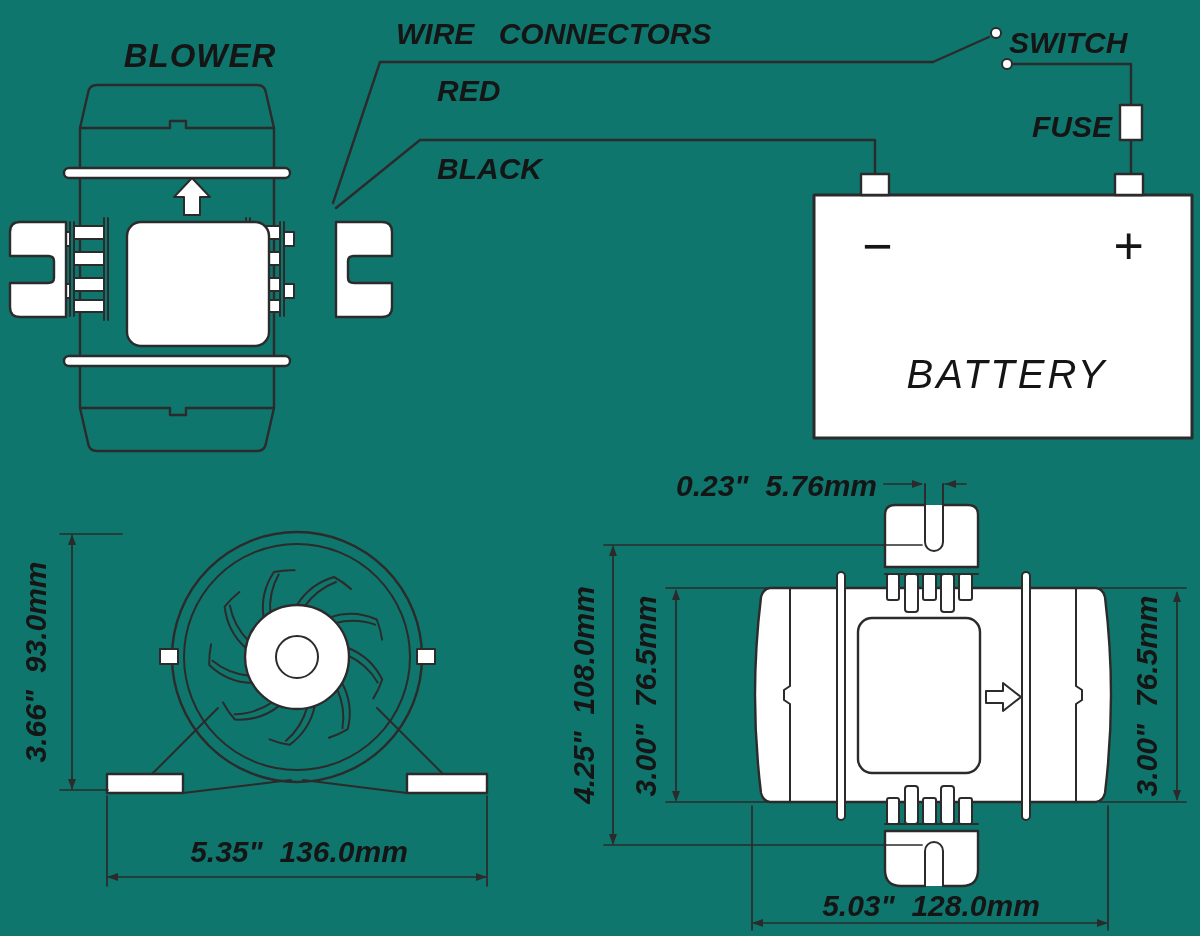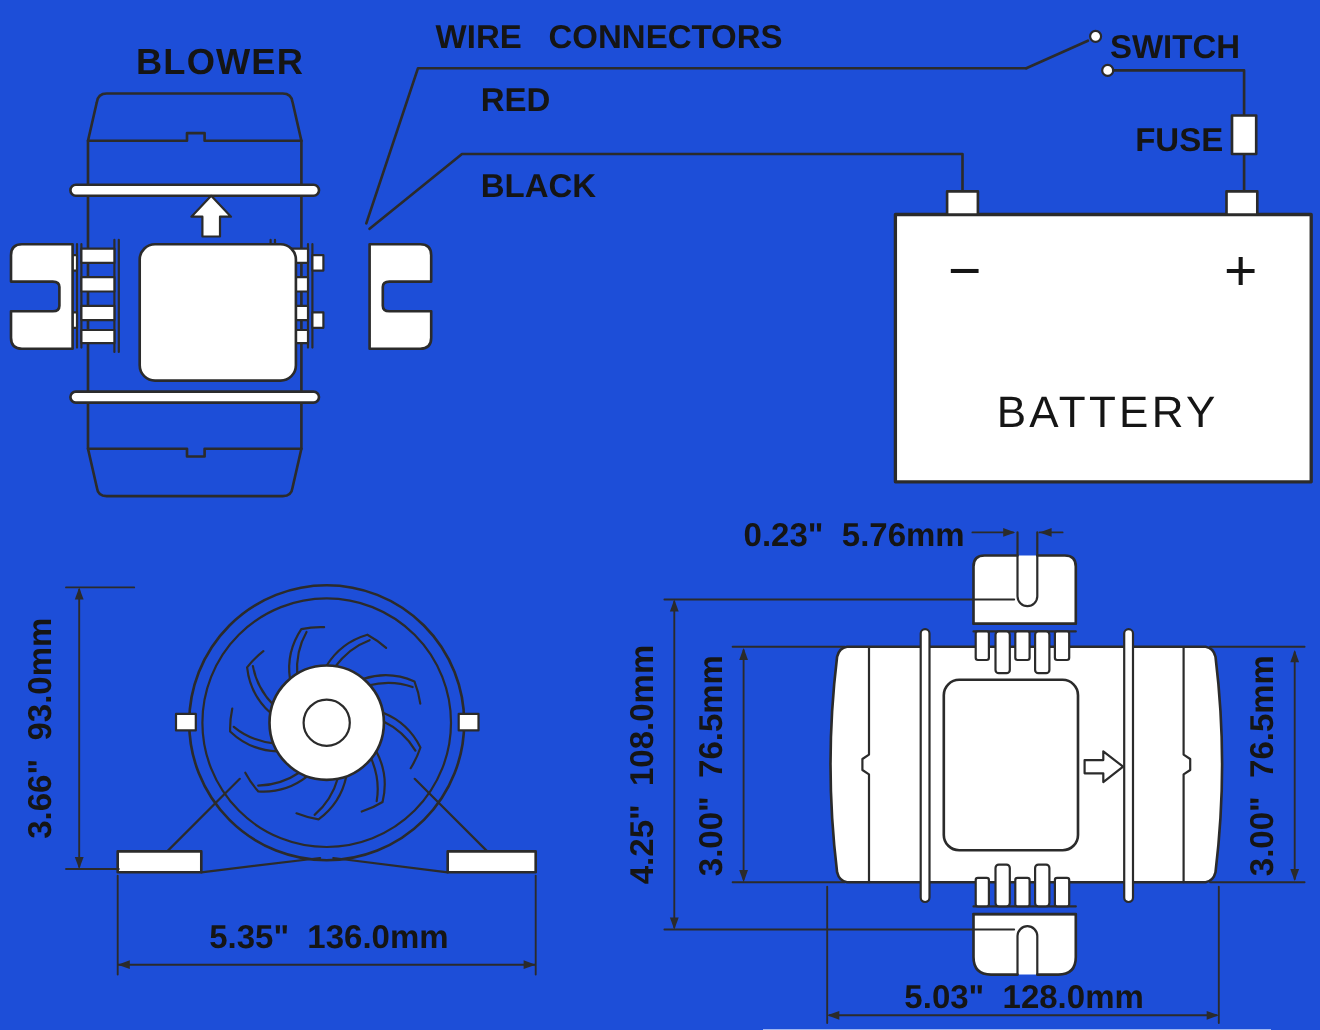--- a/index.html
+++ b/index.html
@@ -16,21 +16,21 @@
   .lbl{font-size:30px;font-weight:700}
   .lbl-lg{font-size:33px;font-weight:700;letter-spacing:1px}
   .wc{word-spacing:16px}
   .dimtxt{font-size:30px;font-weight:700}
   .battxt{font-size:40px;font-weight:400;letter-spacing:3px}
   .symtxt{font-size:52px;font-weight:400}
 </style>
 </head>
 <body>
 
-<div id="stage" style="--line: #2b2b2b; --text: #151515; background: #1d4ed8;">
+<div id="stage" style="--line: #2b2b2b; --text: #151515; background: #0f766e; font-style: italic;">
 <svg width="1200" height="936" viewBox="0 0 1200 936">
 
   <g>
 
     <g>
       <path class="ol" d="M80,128 L88,93 Q89,85 97,85 L257,85 Q265,85 266,93 L274,128 L186,128 L186,121 L170,121 L170,128 Z"></path>
       <path class="ol" d="M80,128 V408 M274,128 V408"></path>
       <path class="ol" d="M80,408 L88,443 Q89,451 97,451 L257,451 Q265,451 266,443 L274,408 L186,408 L186,415 L170,415 L170,408 Z"></path>
 
       <g>

